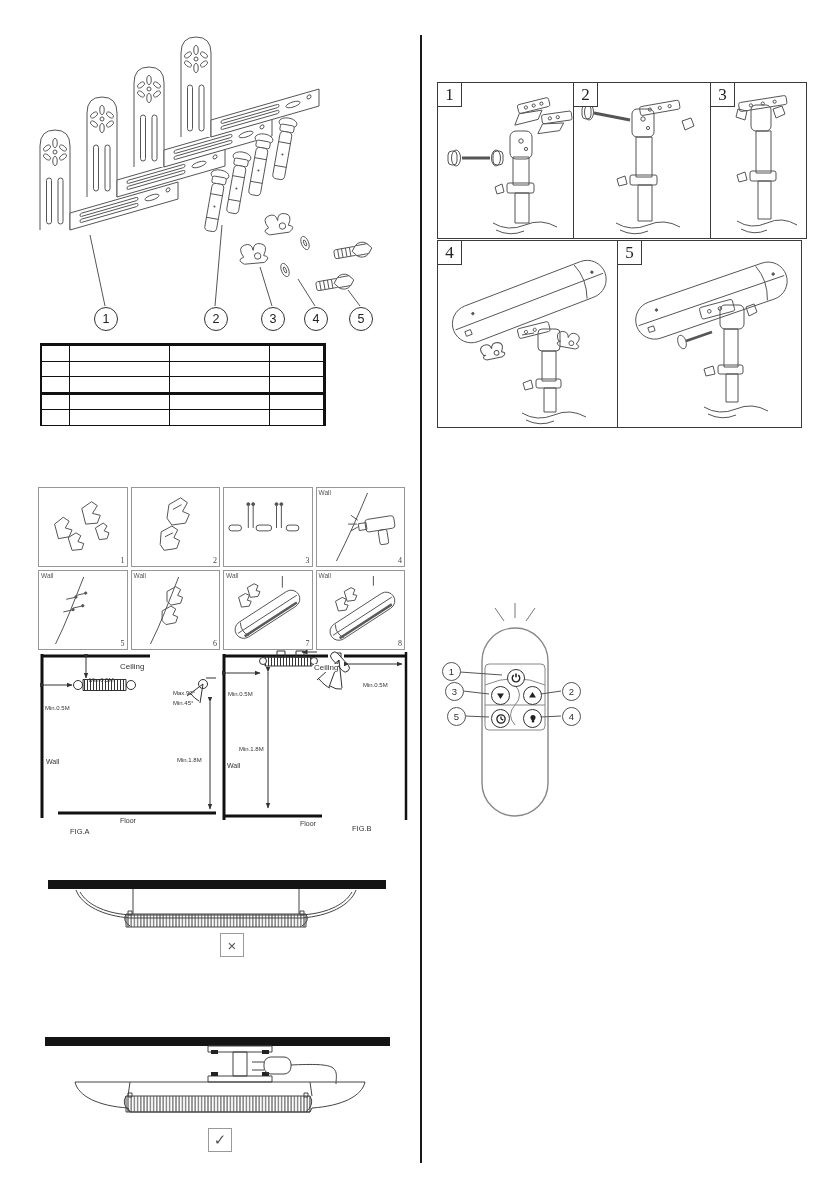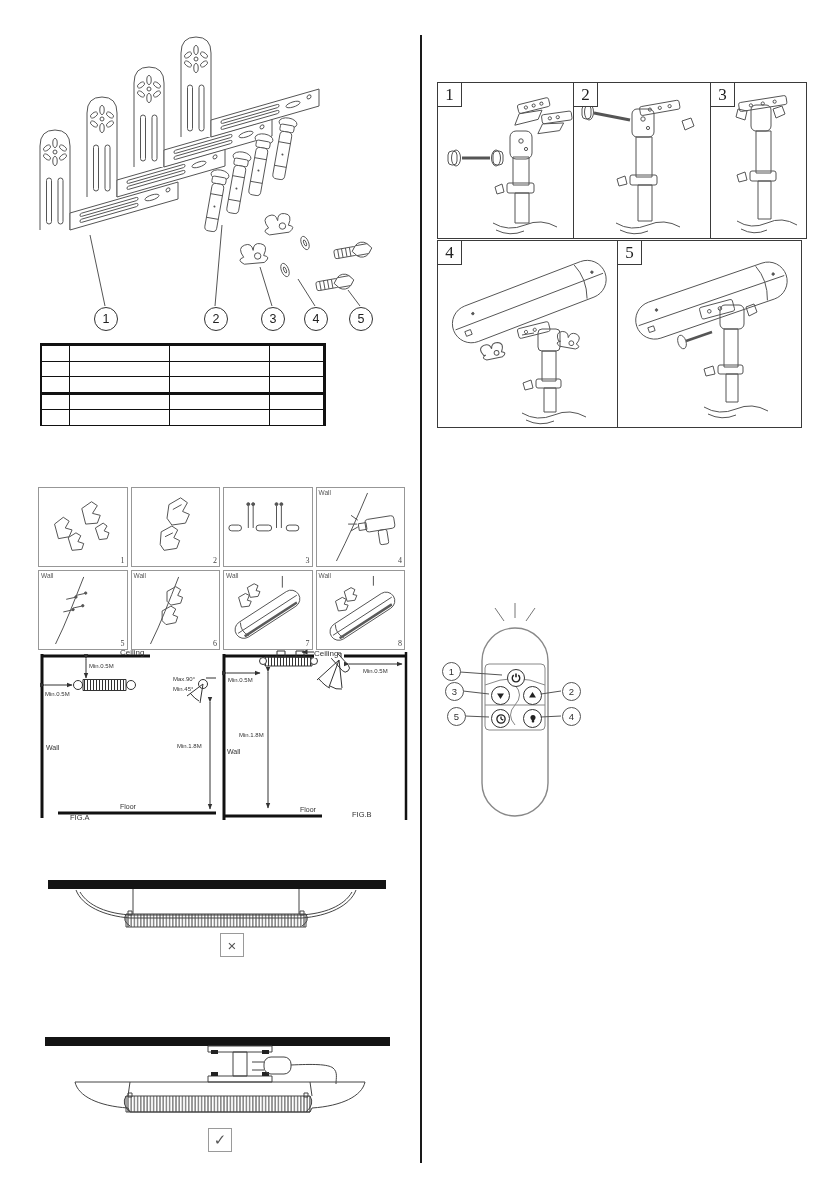--- a/index.html
+++ b/index.html
@@ -1,19 +1,19 @@
 <!DOCTYPE html>
 <html><head>
 <meta charset="utf-8">
 <style>
   html,body{margin:0;padding:0;background:#fff;}
   .page{position:relative;width:839px;height:1191px;background:#fff;overflow:hidden;
         font-family:"Liberation Sans",sans-serif;color:#333;}
   .abs{position:absolute;}
-  .lbl{position:absolute;white-space:nowrap;color:#333;line-height:1;}
+  .lbl{position:absolute;white-space:nowrap;color:#333;line-height:1;margin-top:14px;}
   svg{display:block;}
   svg path,svg line,svg rect,svg circle,svg ellipse,svg polygon{vector-effect:non-scaling-stroke;}
   .sketch{stroke:#555;fill:none;stroke-width:1;}
   .divider{position:absolute;left:420px;top:35px;width:2px;height:1128px;background:#1a1a1a;}
   
   table.parts{border-collapse:collapse;table-layout:fixed;}
   table.parts td{border:1.4px solid #111;height:14.5px;padding:0;}
   table.parts tr.thick td{border-top:3px solid #111;}
   table.parts{border-top:3px solid #111;border-right:3px solid #111;border-left:2px solid #111;}
   

